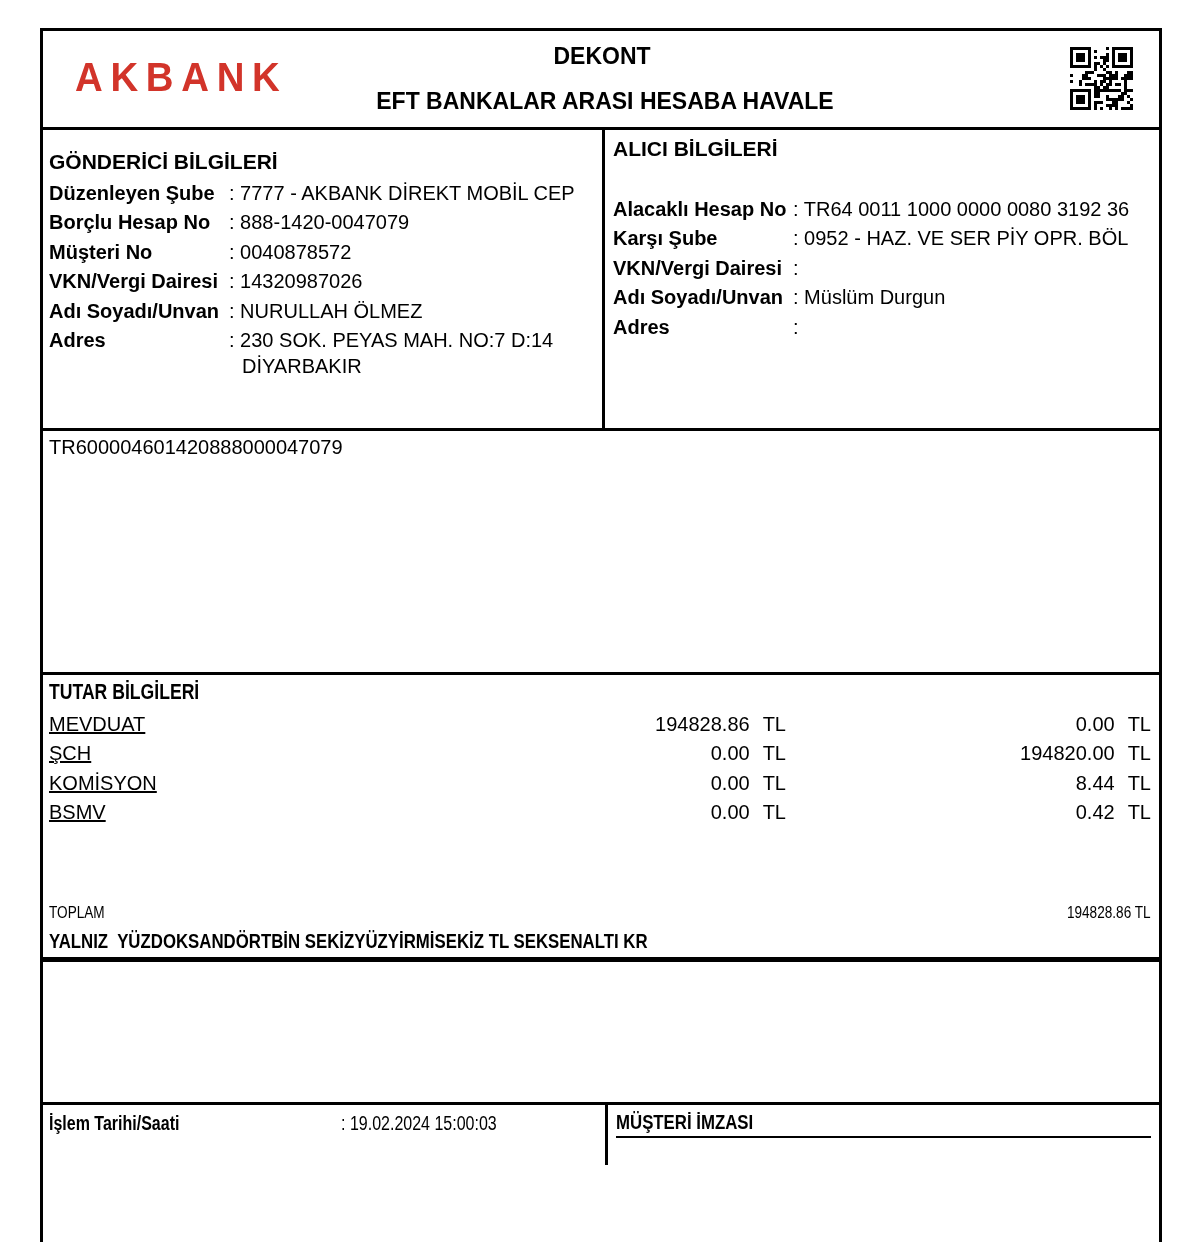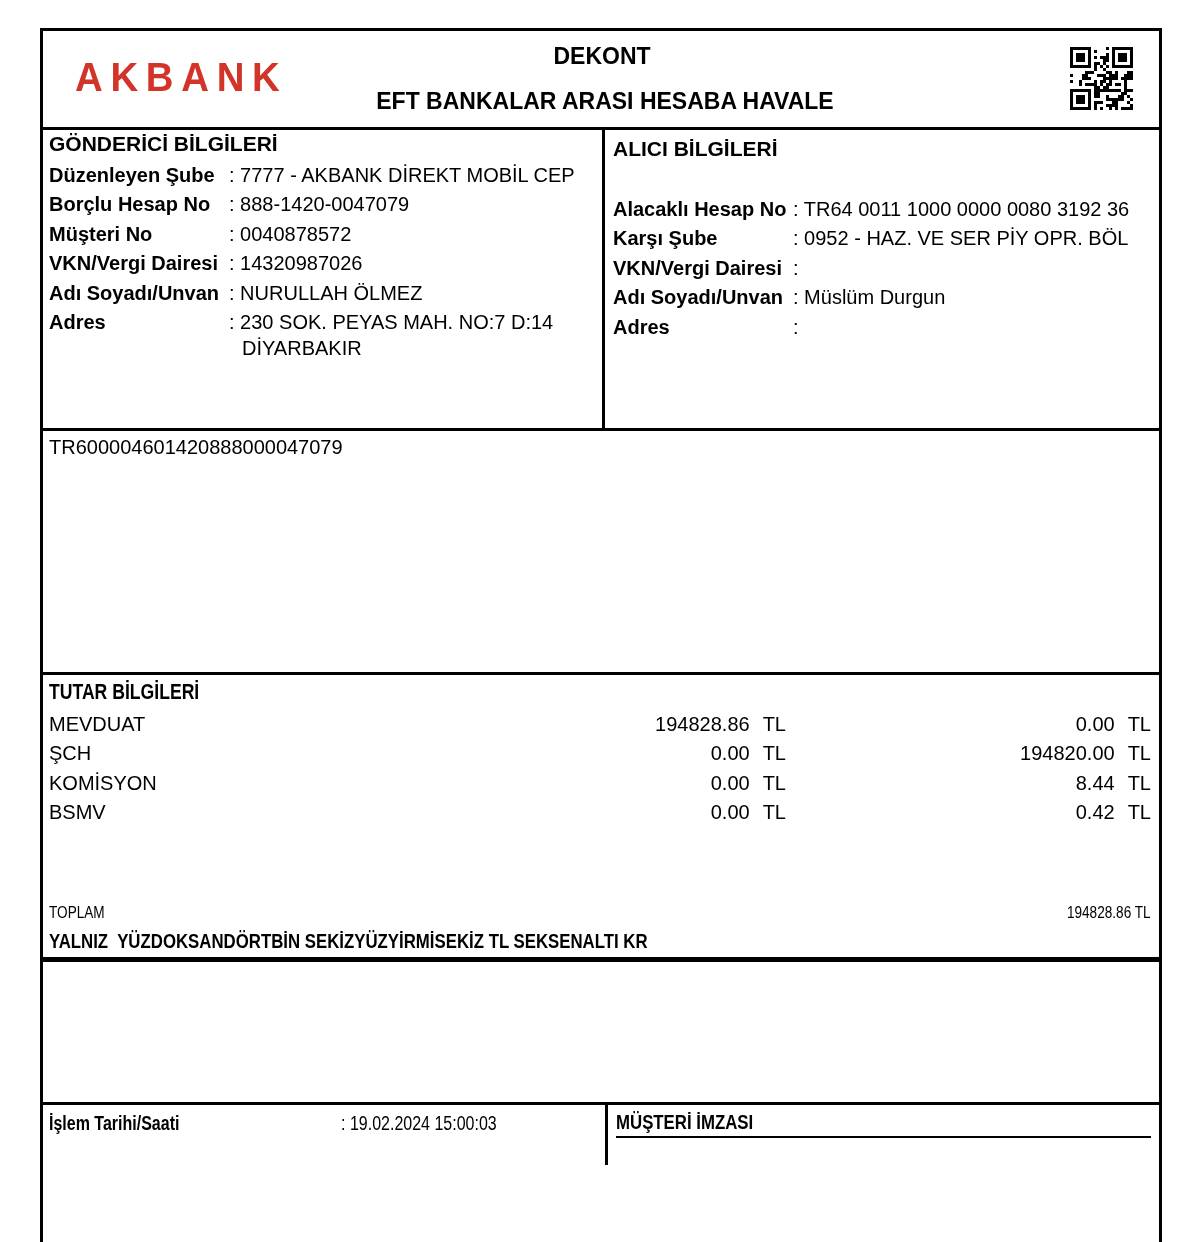--- a/index.html
+++ b/index.html
@@ -29,39 +29,39 @@
     position: absolute; left: 2px; right: 0; top: 12px;
     text-align: center; font-size: 23px; font-weight: bold;
   }
   .doc-subtitle {
     position: absolute; left: 8px; right: 0; top: 57px;
     text-align: center; font-size: 23px; font-weight: bold;
   }
   .qr { position: absolute; right: 26px; top: 16px; width: 63px; height: 63px; }
   
   .sec-info { display: flex; height: 301px; border-bottom: 3px solid #000; }
-  .col-left  { flex: 0 0 562px; border-right: 3px solid #000; padding: 0 0 0 6px; }
+  .col-left  { flex: 0 0 562px; border-right: 3px solid #000; padding: 18px 0 0 6px; }
   .col-right { flex: 1; padding: 5px 0 0 8px; }
   .sec-title { font-size: 21px; font-weight: bold; height: 31px; line-height: 27px; }
   .row { display: flex; font-size: 20px; line-height: 29.4px; }
   .lbl { flex: 0 0 180px; font-weight: bold; }
   .val { flex: 1; }
   .val .line2 { padding-left: 13px; line-height: 23px; }
   .row-gap { height: 29px; }
   
   .sec-ref { height: 244px; border-bottom: 3px solid #000; padding: 5px 6px; font-size: 20px; }
   
   .sec-amounts {
     height: 287px; border-bottom: 5px solid #000;
     padding: 2px 8px 3px 6px;
     display: flex; flex-direction: column;
   }
   .amt-title { font-size: 22px; font-weight: bold; height: 33px; line-height: 29px; }
   .amt-row { display: flex; font-size: 20px; line-height: 29.4px; }
-  .amt-label { flex: 0 0 232px; }
+  .amt-label { flex: 0 0 232px; text-decoration: underline; }
   .amt-c1 { flex: 0 0 505px; text-align: right; }
   .amt-c2 { flex: 1; text-align: right; }
   .cur { display: inline-block; margin-left: 13px; }
   .spacer { flex: 1; }
   .total-row { display: flex; justify-content: space-between; font-size: 17px; line-height: 30px; }
   .words { font-size: 21px; line-height: 26px; white-space: pre; font-weight: bold; }
   
   .sec-blank { height: 143px; border-bottom: 3px solid #000; }
   .sec-footer { display: flex; height: 60px; }
   .f-left { flex: 0 0 562px; padding: 7px 0 0 6px; display: flex; font-size: 20px; }

